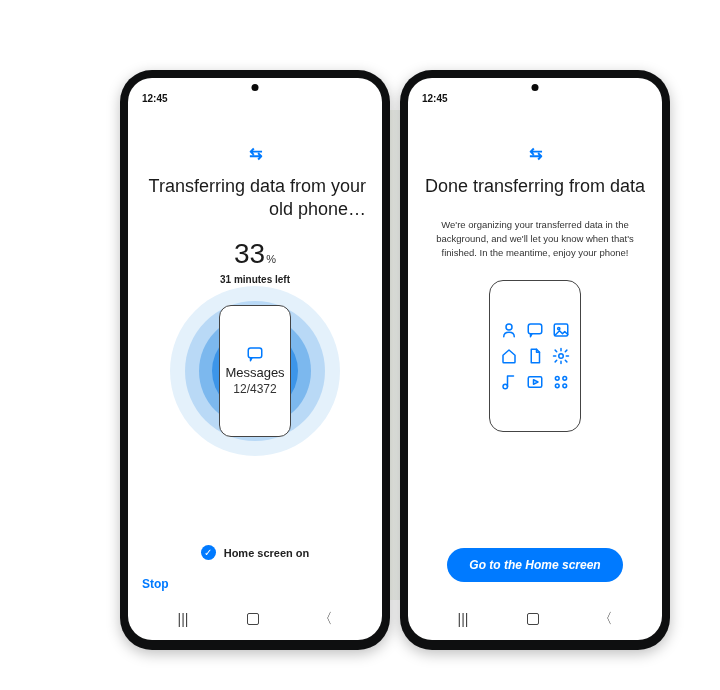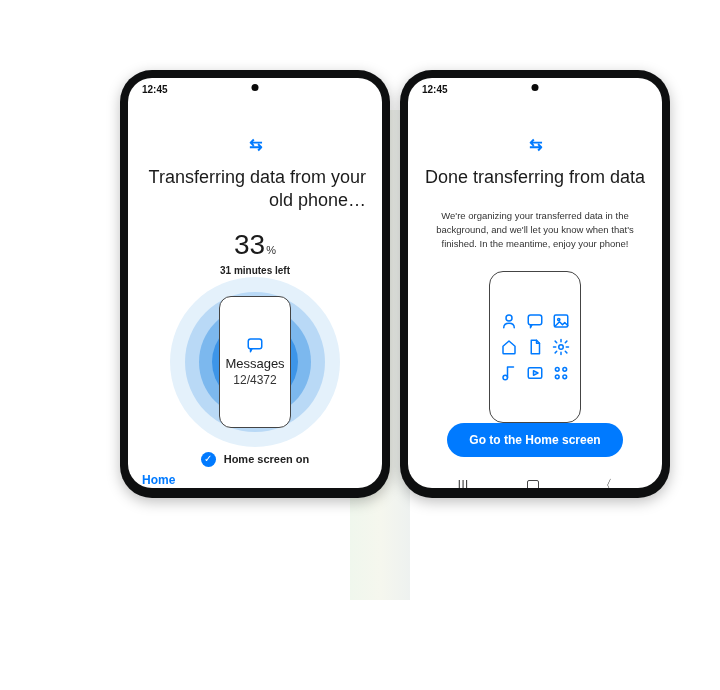--- a/index.html
+++ b/index.html
@@ -11,21 +11,21 @@
     --ring2:#7cb8ee;
     --ring3:#b9d9f6;
     --ring4:#e4f1fb;
   }
   html,body{margin:0;padding:0;background:#fff;font-family:Arial,Helvetica,sans-serif;}
   .stage{position:relative;width:720px;height:690px;}
   
   .bg-strip{position:absolute;left:350px;top:110px;width:60px;height:490px;
     background:linear-gradient(90deg,#eef6eb,#f4f6ec,#ecf0ee);opacity:.9;}
   
-  .phone{position:absolute;top:70px;width:270px;height:428px;}
+  .phone{position:absolute;top:70px;width:270px;height:580px;}
   .phone.left{left:120px;}
   .phone.right{left:400px;}
   .bezel{position:absolute;inset:0;border-radius:32px;background:#0e0f10;
     box-shadow:0 4px 14px rgba(0,0,0,.25);}
   .bezel:before{content:"";position:absolute;left:-3px;right:-3px;top:-3px;bottom:-3px;
     border-radius:35px;background:linear-gradient(180deg,#3a3b3c,#0d0d0d);z-index:-1;}
   .screen{position:absolute;left:8px;right:8px;top:8px;bottom:10px;background:#fff;
     border-radius:24px;overflow:hidden;display:flex;flex-direction:column;}
   .camera{position:absolute;left:50%;top:14px;width:7px;height:7px;border-radius:50%;
     background:#0a0a0a;transform:translateX(-50%);z-index:3;}
@@ -61,21 +61,21 @@
   .footer{height:36px;display:flex;align-items:center;padding:0 14px;}
   .stop{color:var(--blue);font-weight:700;font-size:12px;}
   
   .subtitle{font-size:9.5px;color:#333;line-height:1.45;margin-top:20px;padding:0 4px;}
   .mini-phone2{margin-top:20px;width:90px;height:150px;border:1.5px solid #444;border-radius:14px;
     display:flex;align-items:center;justify-content:center;}
   .grid9{display:grid;grid-template-columns:repeat(3,18px);grid-auto-rows:18px;gap:8px;}
   .grid9 .ic{color:var(--blue);width:18px;height:18px;}
   .grid9 .ic svg{width:100%;height:100%;display:block;stroke:currentColor;}
   .cta{margin-top:auto;margin-bottom:20px;background:var(--blue);color:#fff;border:none;
-    border-radius:20px;padding:10px 22px;font-size:12px;font-weight:700;cursor:pointer;}
+    border-radius:20px;padding:10px 22px;font-size:12px;font-weight:700;cursor:pointer;font-style:italic;}
   
   .nav{height:34px;display:flex;align-items:center;justify-content:space-around;
     padding:0 20px 4px 20px;color:#444;}
   .nav span{font-size:14px;}
   .nav .sq{width:10px;height:10px;border:1.5px solid #444;border-radius:2px;display:inline-block;}
 </style>
 </head>
 <body>
 
 <div class="stage">
@@ -116,21 +116,21 @@
           </div>
         </div>
 
         <div class="keep">
           <span class="check">✓</span>
           <span class="keep-label">Home screen on</span>
         </div>
       </div>
 
       <div class="footer">
-        <span class="stop">Home</span>
+        <span class="stop">Stop</span>
       </div>
 
       <div class="nav">
         <span>|||</span>
         <span class="sq"></span>
         <span>〈</span>
       </div>
     </div>
   </div>
 

